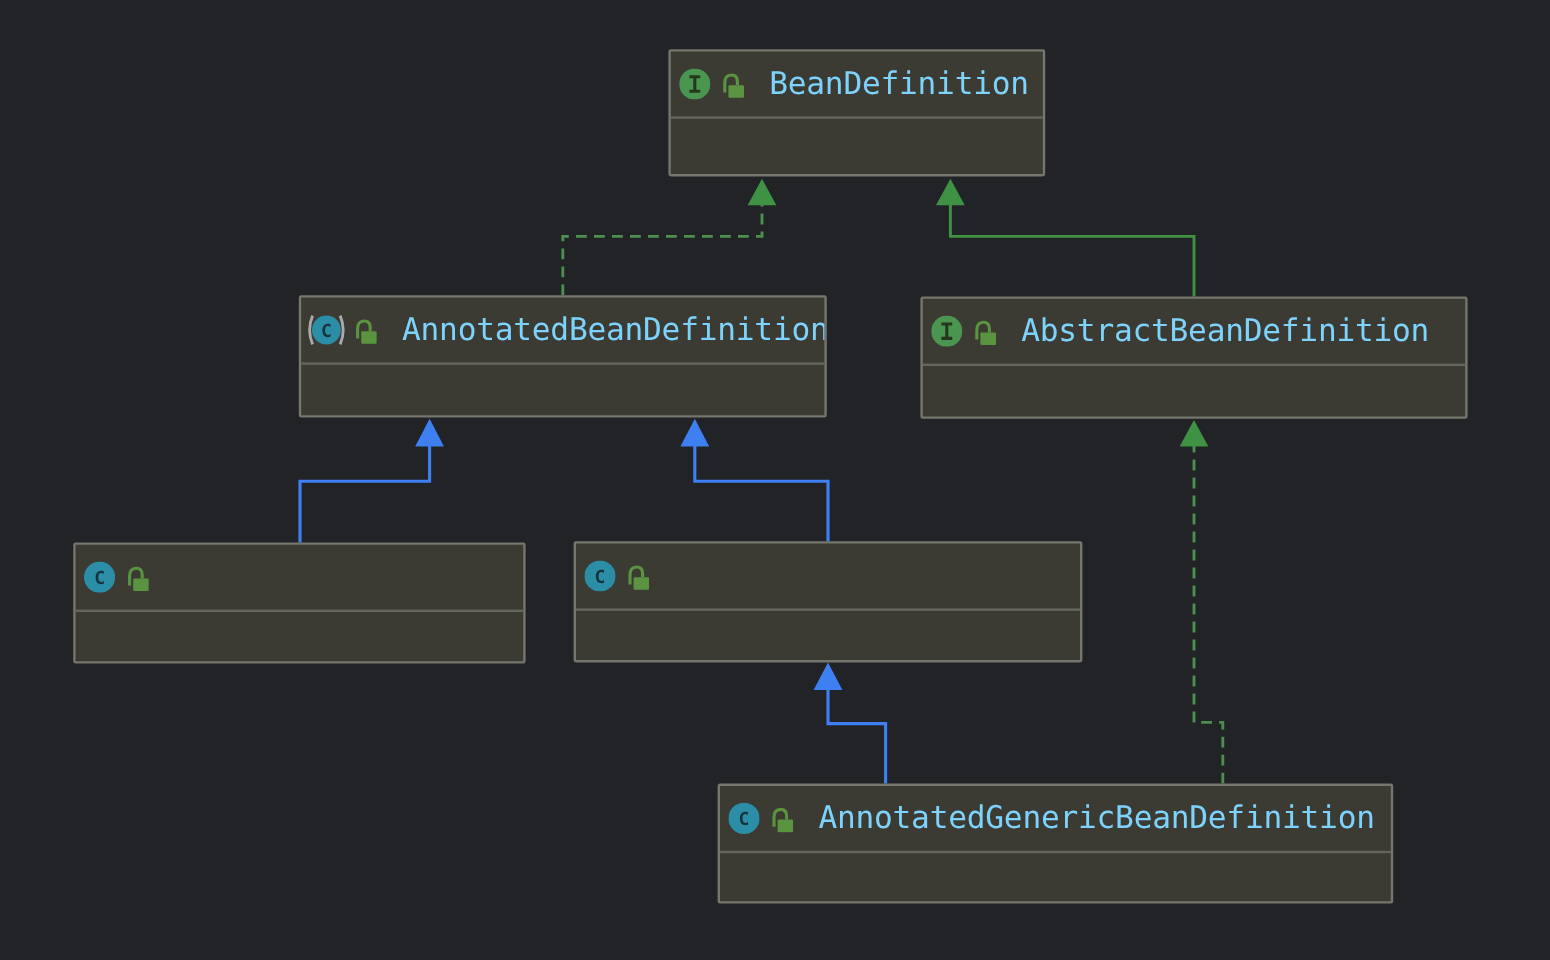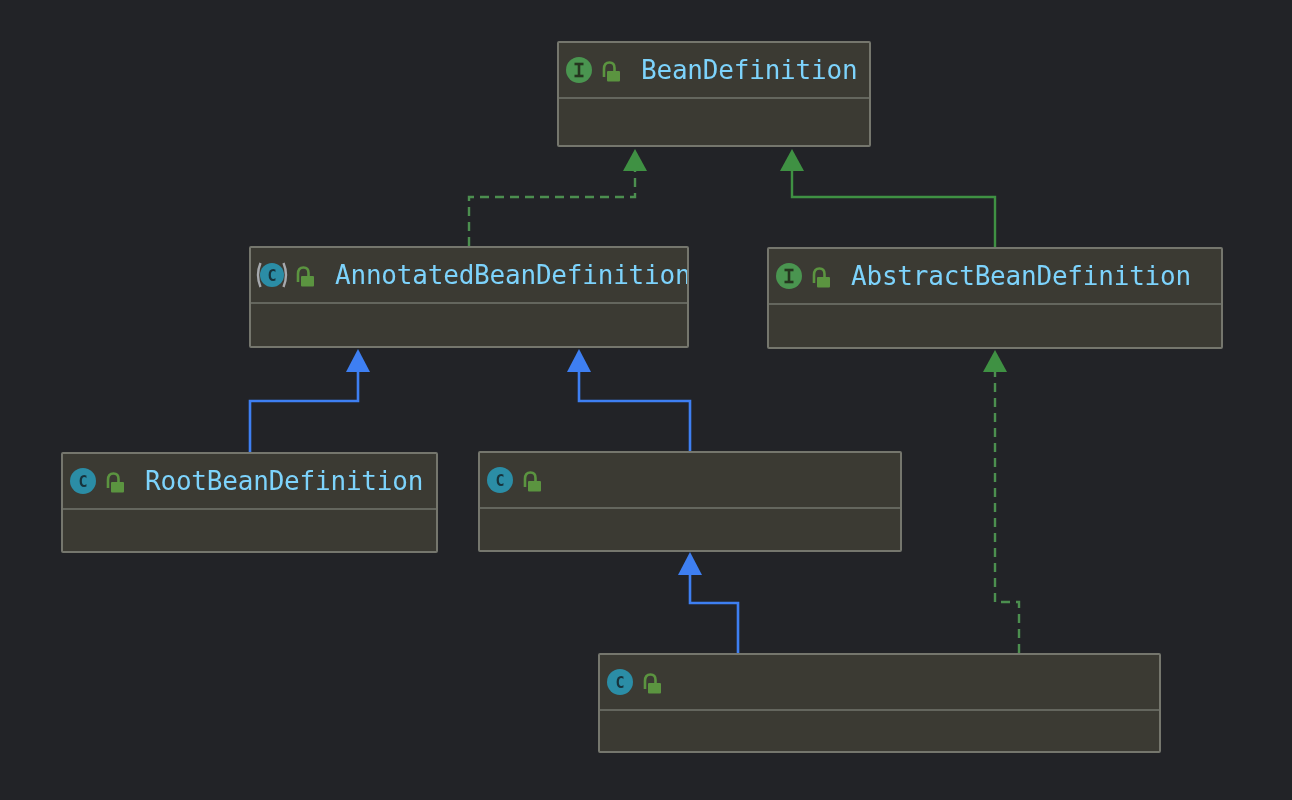--- a/index.html
+++ b/index.html
@@ -175,21 +175,20 @@
           <circle cx="13" cy="13" r="13" fill="#2b8da6"></circle>
           <text x="13" y="18.5" text-anchor="middle" font-family="DejaVu Sans Mono, monospace" font-size="15" font-weight="bold" fill="#17333c">C</text>
         </svg>
       </span>
       <span class="lock-icon">
         <svg width="19" height="23" viewBox="0 0 19 23">
           <path d="M3,18 V10 Q3,3.5 8.5,3.5 Q13.5,3.5 13.5,9 V12" fill="none" stroke="#5b9440" stroke-width="2.6"></path>
           <rect x="6" y="12" width="13" height="10.5" rx="1" fill="#5b9440"></rect>
         </svg>
       </span>
-      <span class="node-label">RootBeanDefinition</span>
     </div>
     <div class="node-body"></div>
   </div>
 
   <div class="node n-generic">
     <div class="node-title">
       <span class="kind-icon">
         <svg width="26" height="26" viewBox="0 0 26 26">
           <circle cx="13" cy="13" r="13" fill="#2b8da6"></circle>
           <text x="13" y="18.5" text-anchor="middle" font-family="DejaVu Sans Mono, monospace" font-size="15" font-weight="bold" fill="#17333c">C</text>
@@ -212,17 +211,18 @@
           <circle cx="13" cy="13" r="13" fill="#2b8da6"></circle>
           <text x="13" y="18.5" text-anchor="middle" font-family="DejaVu Sans Mono, monospace" font-size="15" font-weight="bold" fill="#17333c">C</text>
         </svg>
       </span>
       <span class="lock-icon">
         <svg width="19" height="23" viewBox="0 0 19 23">
           <path d="M3,18 V10 Q3,3.5 8.5,3.5 Q13.5,3.5 13.5,9 V12" fill="none" stroke="#5b9440" stroke-width="2.6"></path>
           <rect x="6" y="12" width="13" height="10.5" rx="1" fill="#5b9440"></rect>
         </svg>
       </span>
+      <span class="node-label">AnnotatedGenericBeanDefinition</span>
     </div>
     <div class="node-body"></div>
   </div>
 
 </div>
 
 </body></html>

